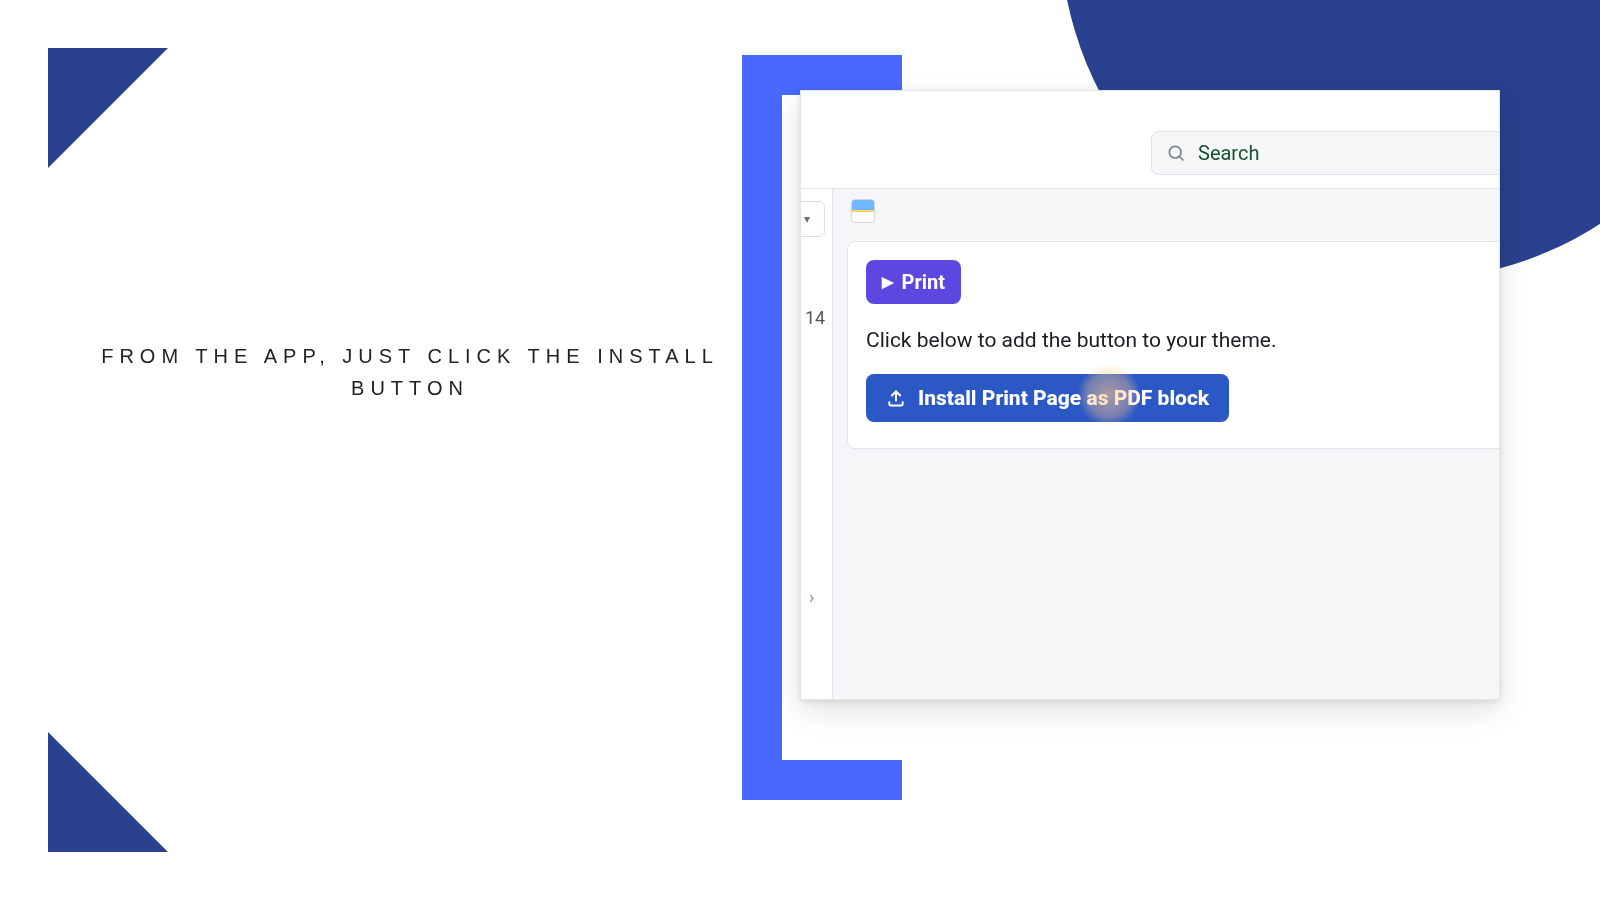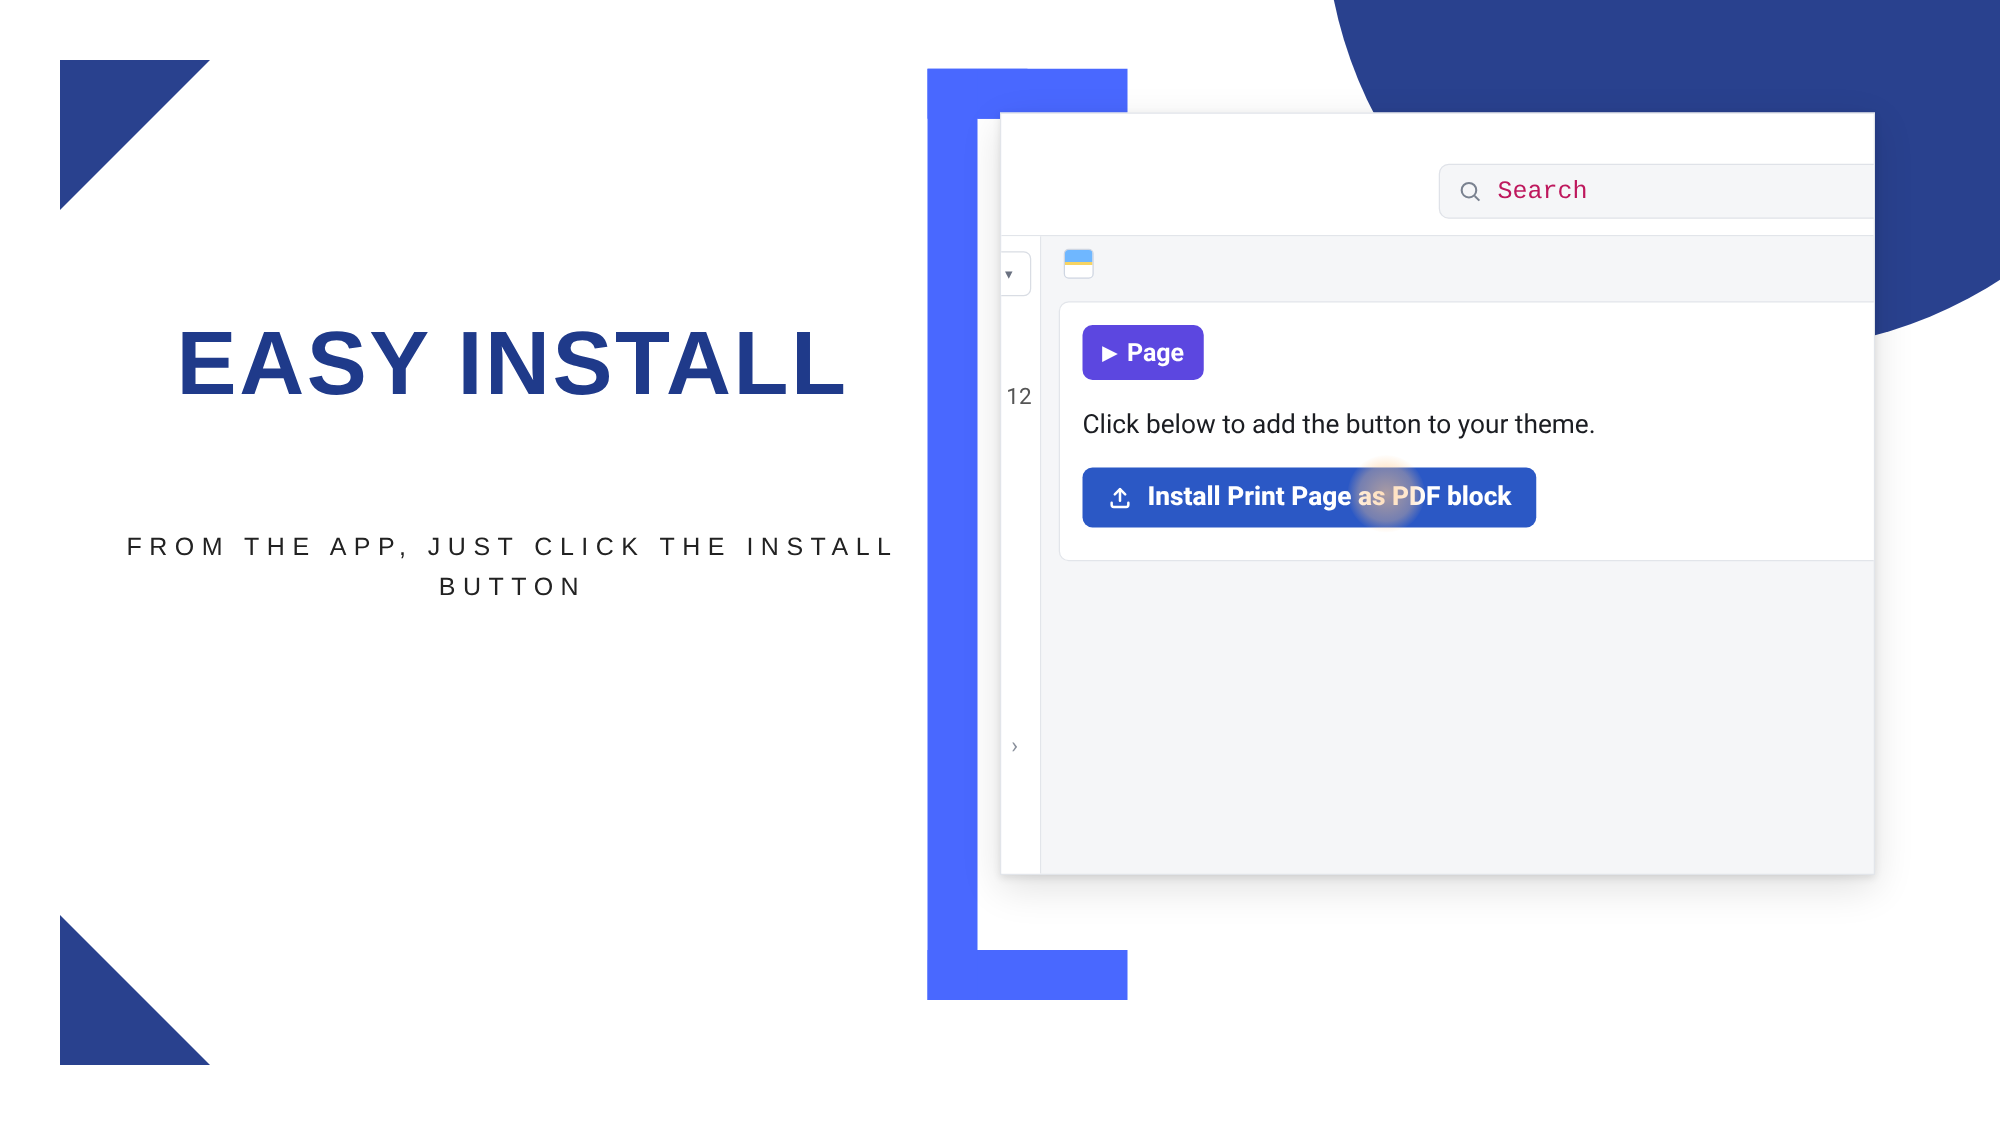--- a/index.html
+++ b/index.html
@@ -68,21 +68,21 @@
   .shot .topbar {
     height: 98px; background: #fff; border-bottom: 1px solid #e2e5ea; position: relative;
   }
   .search {
     position: absolute; top: 40px; left: 350px; right: -120px;
     height: 44px; background: #f5f6f8; border: 1px solid #dfe2e8; border-radius: 8px;
     display: flex; align-items: center; padding: 0 14px; gap: 12px;
     color: #7a8290; font-size: 20px;
   }
   .search svg { width: 20px; height: 20px; flex: none; }
-  .search span { color: #be185d; font-family: Liberation Mono, monospace; }
+  .search span { color: #14532d; }
 
   .left-gutter {
     position: absolute; top: 98px; bottom: 0; left: 0; width: 32px;
     background: #fff; border-right: 1px solid #e2e5ea;
   }
   .mini-drop {
     position: absolute; top: 110px; left: -12px; width: 36px; height: 36px;
     background: #fff; border: 1px solid #d9dde4; border-radius: 6px;
     display:flex; align-items:center; justify-content:center; color:#6a7180;
     font-size: 12px;
@@ -134,50 +134,49 @@
   }
 </style>
 </head>
 <body>
 
 <div class="quarter-circle"></div>
 <div class="tri-top-left"></div>
 <div class="tri-bottom-left"></div>
 
 <div class="copy">
-  <h1>EASY INSTALL</h1>
   <p>FROM THE APP, JUST CLICK THE INSTALL BUTTON</p>
 </div>
 
 <div class="bracket"></div>
 
 <div class="shot">
   <div class="topbar">
     <div class="search">
       <svg viewBox="0 0 24 24" fill="none" stroke="#7a8290" stroke-width="2">
           <circle cx="11" cy="11" r="7"></circle>
           <line x1="16.5" y1="16.5" x2="21" y2="21"></line>
         </svg>
       <span>Search</span>
     </div>
   </div>
 
   <div class="left-gutter"></div>
   <div class="mini-drop">▾</div>
-  <div class="count10">12</div>
+  <div class="count10">14</div>
   <div class="chevron-right">›</div>
 
   <div class="appHeader">
     <span class="appIcon"></span>
   </div>
 
   <div class="card">
     <div class="menu-btn">
       <span class="play">▶</span>
-      <span>Page</span>
+      <span>Print</span>
     </div>
     <div class="instr">Click below to add the button to your theme.</div>
     <div class="install-btn">
       <svg viewBox="0 0 24 24" fill="none" stroke="#fff" stroke-width="2.4" stroke-linecap="round" stroke-linejoin="round">
           <path d="M12 15V4"></path>
           <path d="M7 9l5-5 5 5"></path>
           <path d="M4 17v2a2 2 0 0 0 2 2h12a2 2 0 0 0 2-2v-2"></path>
         </svg>
       <span>Install Print Page as PDF block</span>
       <span class="click-ring"></span>

